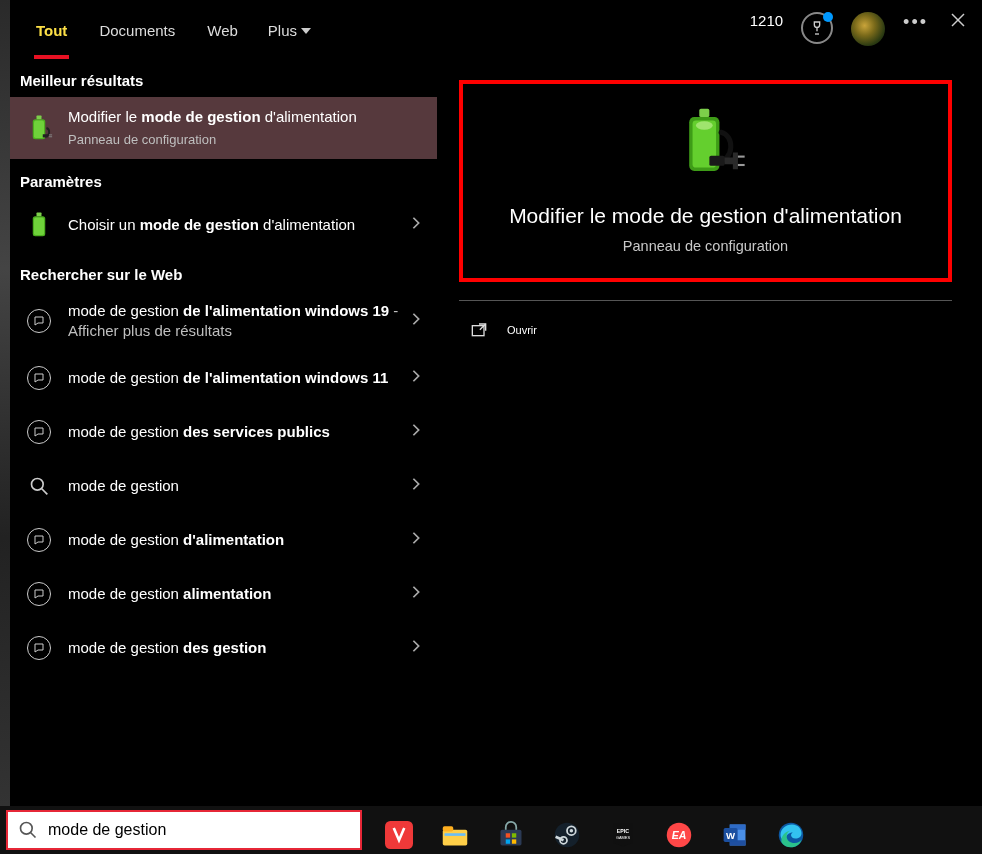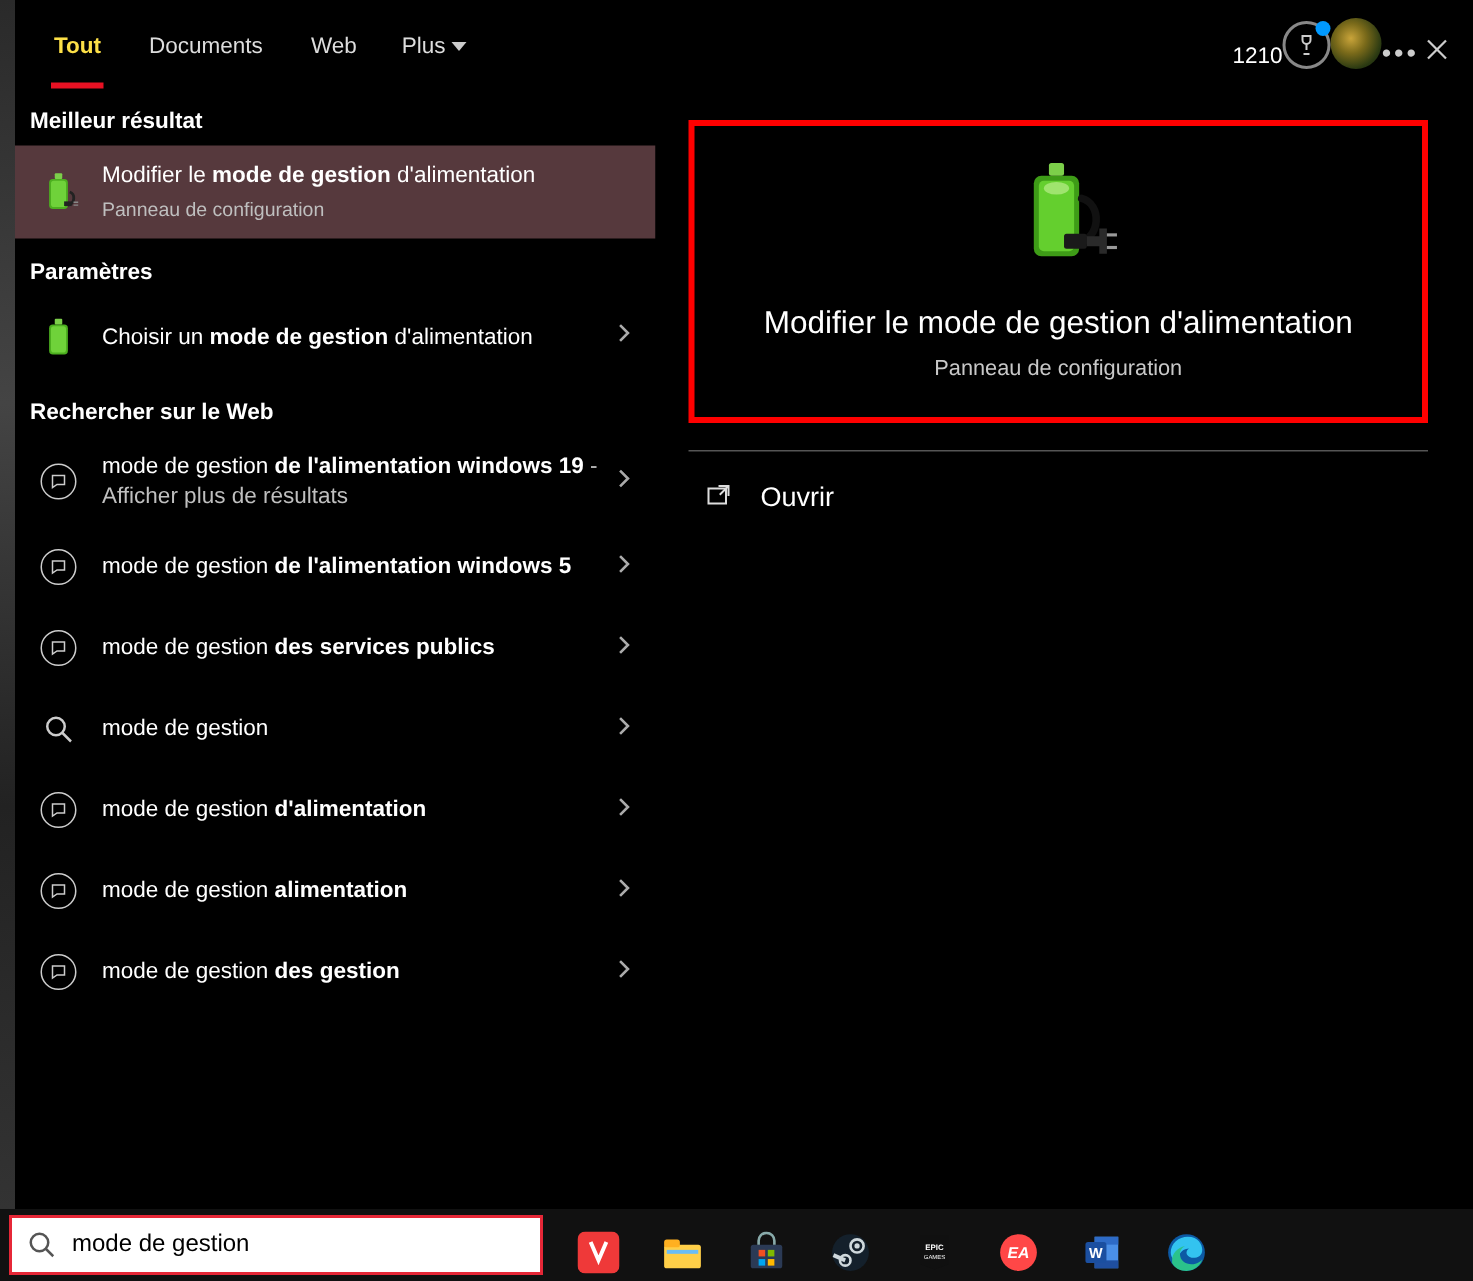--- a/index.html
+++ b/index.html
@@ -39,21 +39,21 @@
     position: absolute;
     left: 14px; right: 14px; bottom: -4px;
     height: 4px;
     background: #e81123;
   }
   .tab-more {
     display: flex; align-items: center; gap: 4px;
     padding: 18px 14px 16px; font-size: 15px; color: #ddd; cursor: pointer; text-align: center;
   }
   .caret { width: 0; height: 0; border-left: 5px solid transparent; border-right: 5px solid transparent; border-top: 6px solid #ccc; margin-top: 2px; }
-  .tabs-right { margin-left: auto; display: flex; align-items: flex-end; }
+  .tabs-right { margin-left: auto; display: flex; align-items: flex-start; gap: 18px; }
   .reward-count { font-size: 15px; color: #fff; }
   .reward-badge {
     width: 32px; height: 32px; border: 2px solid #888; border-radius: 50%;
     display: flex; align-items: center; justify-content: center;
     position: relative;
   }
   .reward-badge .dot {
     position: absolute; top: -2px; right: -2px;
     width: 10px; height: 10px; background: #0099ff; border-radius: 50%;
   }
@@ -126,21 +126,21 @@
     padding: 18px 8px 24px;
     text-align: center;
     width: 100%;
   }
   .hero-icon { width: 84px; height: 84px; margin: 0 auto 18px; }
   .hero-title { font-size: 21px; font-weight: 400; }
   .hero-sub { font-size: 14.5px; color: #c8c8c8; margin-top: 10px; }
   .hr { height: 1px; background: #555; margin: 18px 0 0; }
   .action-row {
     display: flex; align-items: center; gap: 18px;
-    padding: 18px 10px; font-size: 18px; cursor: pointer;
+    padding: 18px 10px; font-size: 11px; cursor: pointer;
   }
 
   
   .taskbar {
     position: absolute;
     left: 0; right: 0; bottom: 0; height: 48px;
     background: #111;
     display: flex; align-items: center;
   }
   .search-box {
@@ -196,21 +196,21 @@
           <line x1="14" y1="2" x2="2" y2="14"></line>
       </svg>
     </div>
   </div>
 </div>
 
 <div class="main-area">
 
   <div class="left-col">
 
-    <div class="section-title">Meilleur résultat</div>
+    <div class="section-title">Meilleur résultats</div>
 
     <div class="result-row selected">
       <div class="row-icon battery-icon">
         <svg viewBox="0 0 48 48">
           <rect x="14" y="10" width="20" height="32" rx="4" fill="#4caf1f"></rect>
           <rect x="20" y="4" width="8" height="6" rx="1" fill="#7ccf4a"></rect>
           <rect x="16" y="12" width="16" height="28" rx="3" fill="#6fd23a"></rect>
           <path d="M36 24c6 2 6 12 -2 14" stroke="#222" stroke-width="3" fill="none"></path>
           <rect x="30" y="34" width="8" height="5" fill="#222"></rect>
           <line x1="40" y1="35" x2="45" y2="35" stroke="#888" stroke-width="1.5"></line>
@@ -260,21 +260,21 @@
             </svg></div>
         </div>
         <div class="result-row">
           <div class="row-icon">
             <div class="circ-icon">
               <svg width="12" height="12" viewBox="0 0 24 24" fill="none" stroke="#ccc" stroke-width="2">
                 <path d="M4 4h16v12H10l-6 4z"></path>
               </svg>
             </div>
           </div>
-          <div class="row-text"><span class="normal">mode de gestion </span><span class="bold">de l'alimentation windows 5</span><span class="normal suffix"></span></div>
+          <div class="row-text"><span class="normal">mode de gestion </span><span class="bold">de l'alimentation windows 11</span><span class="normal suffix"></span></div>
           <div class="row-arrow"><svg class="chev" viewBox="0 0 16 16" fill="none" stroke="#aaa" stroke-width="2">
               <polyline points="5,2 11,8 5,14"></polyline>
             </svg></div>
         </div>
         <div class="result-row">
           <div class="row-icon">
             <div class="circ-icon">
               <svg width="12" height="12" viewBox="0 0 24 24" fill="none" stroke="#ccc" stroke-width="2">
                 <path d="M4 4h16v12H10l-6 4z"></path>
               </svg>

